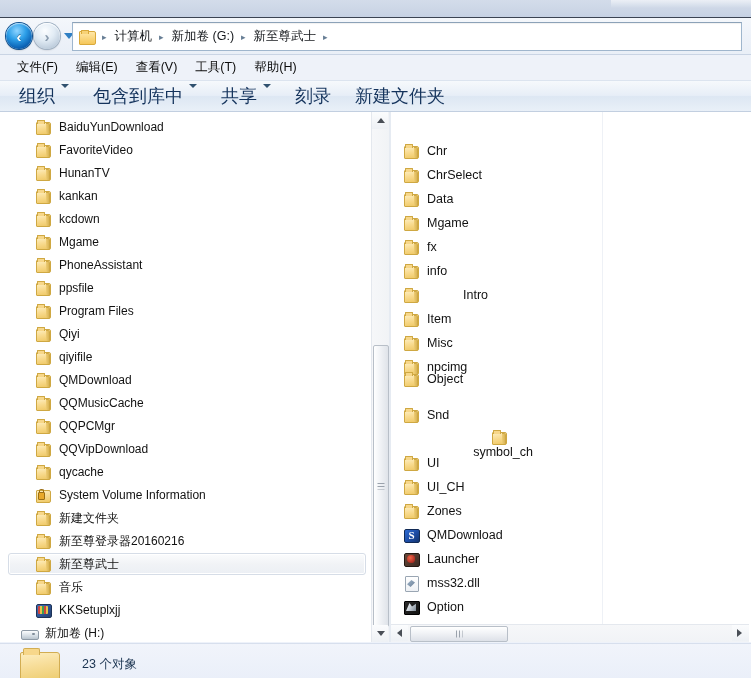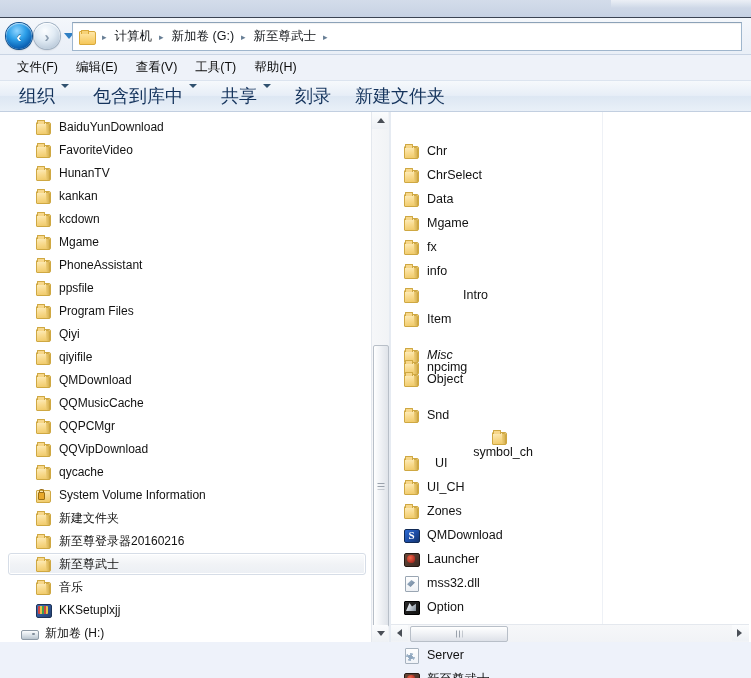--- a/index.html
+++ b/index.html
@@ -480,21 +480,21 @@
               <span class="tab"></span>
             </span>
             <span class="lbl">Intro</span>
           </div>
           <div class="frow" style="top: 196px; width: 200px;">
             <span class="ico folder">
               <span class="tab"></span>
             </span>
             <span class="lbl">Item</span>
           </div>
-          <div class="frow" style="top: 232px; width: 200px; font-style: italic;">
+          <div class="frow" style="top: 220px; width: 200px;">
             <span class="ico folder">
               <span class="tab"></span>
             </span>
             <span class="lbl">Misc</span>
           </div>
           <div class="frow" style="top: 244px; width: 200px;">
             <span class="ico folder">
               <span class="tab"></span>
             </span>
             <span class="lbl">npcimg</span>
@@ -510,21 +510,21 @@
               <span class="tab"></span>
             </span>
             <span class="lbl">Snd</span>
           </div>
           <div class="frow" style="top: 316px; width: 200px; flex-direction: column;">
             <span class="ico folder">
               <span class="tab"></span>
             </span>
             <span class="lbl">symbol_ch</span>
           </div>
-          <div class="frow" style="top: 340px; width: 200px; gap: 8px;">
+          <div class="frow" style="top: 340px; width: 200px;">
             <span class="ico folder">
               <span class="tab"></span>
             </span>
             <span class="lbl">UI</span>
           </div>
           <div class="frow" style="top: 364px; width: 200px;">
             <span class="ico folder">
               <span class="tab"></span>
             </span>
             <span class="lbl">UI_CH</span>
@@ -574,14 +574,18 @@
         <div class="hsb-thumb">
           <span class="hsb-grip"></span>
         </div>
         <div class="hsb-r">
             <i></i>
           </div>
       </div>
     </div>
   </div>
 
+  <div class="status">
+    <div class="bigfolder"></div>
+    <div class="txt">23 个对象</div>
+  </div>
 
 </div>
 
 </body></html>

